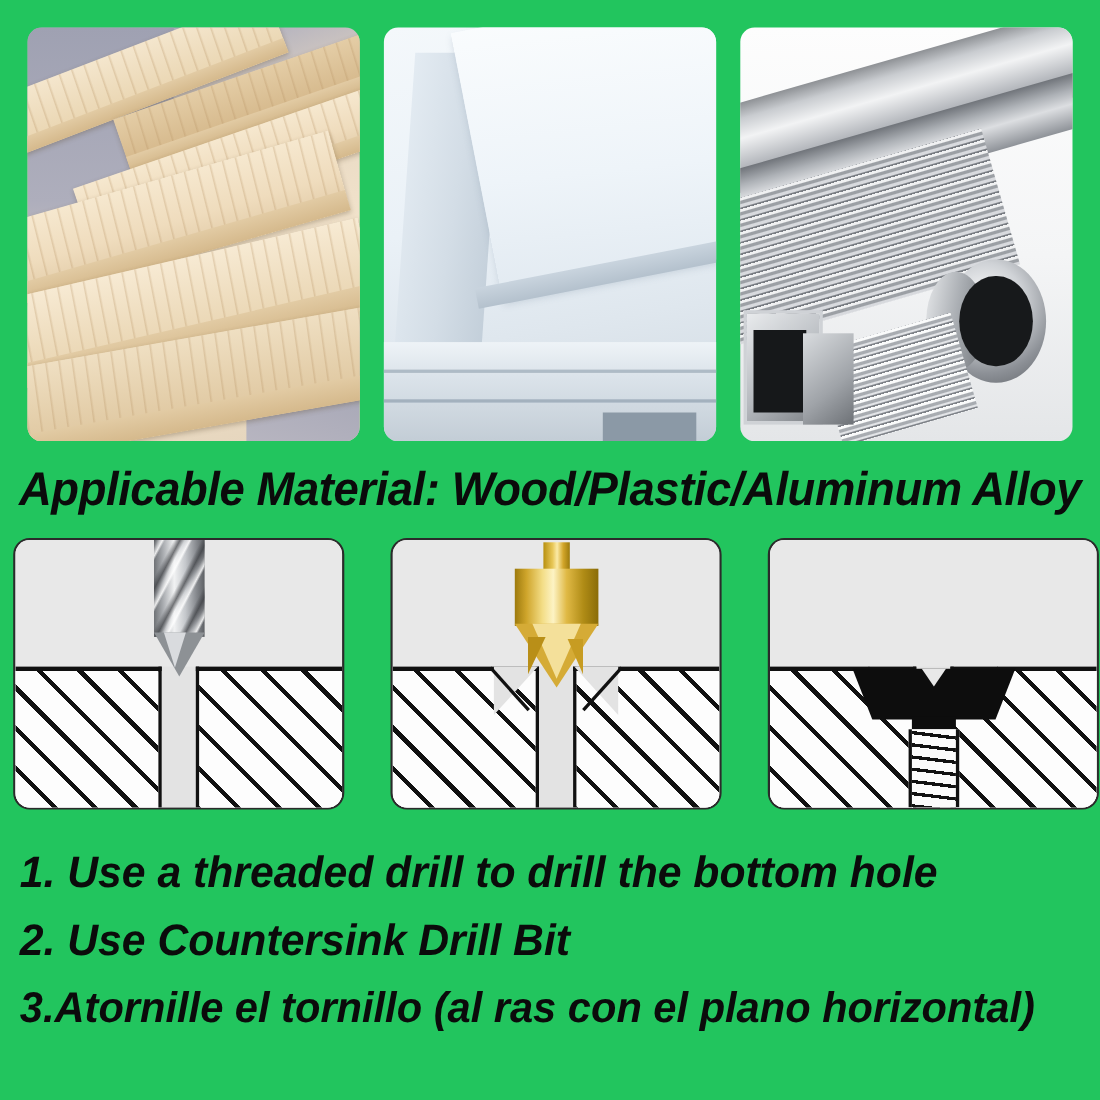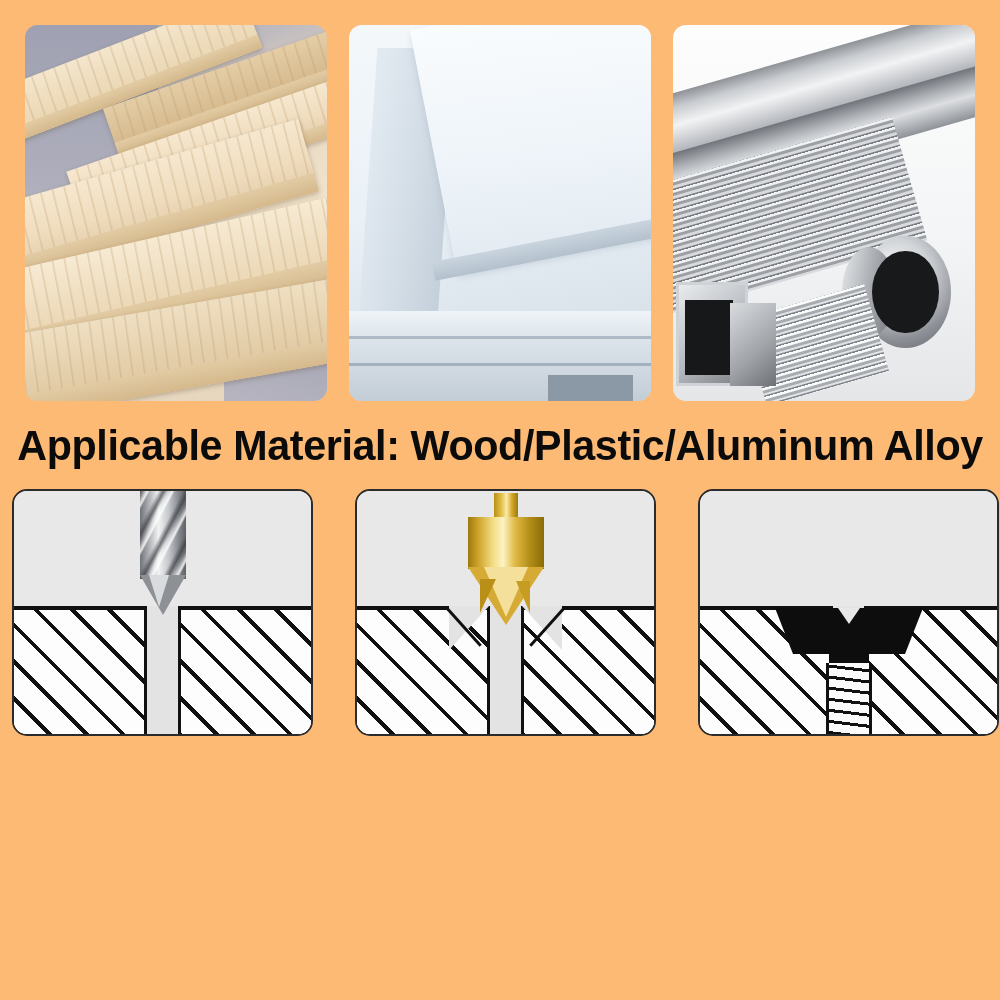--- a/index.html
+++ b/index.html
@@ -12,21 +12,22 @@
     height: 1000px;
     overflow: hidden;
     font-family: "Liberation Sans", sans-serif;
     -webkit-font-smoothing: antialiased;
   }
 
   .page {
     position: relative;
     width: 1000px;
     height: 1000px;
-    background: #fdba74;
+    background: #22c55e;
+    font-style: italic;
   }
 
   
   .photo-row {
     position: absolute;
     left: 25px;
     top: 25px;
     width: 950px;
     height: 376px;
     display: flex;
@@ -512,14 +513,19 @@
       <div class="vcut-edge-l"></div>
       <div class="vcut-edge-r"></div>
       <div class="screw-head"></div>
       <div class="screw-notch"></div>
       <div class="screw-neck"></div>
       <div class="screw-shank"></div>
     </div>
 
   </div>
 
+  <div class="steps">
+    <div class="step s1">1. Use a threaded drill to drill the bottom hole</div>
+    <div class="step s2">2. Use Countersink Drill Bit</div>
+    <div class="step s3">3.Atornille el tornillo (al ras con el plano horizontal)</div>
+  </div>
 
 </div>
 
 </body></html>

